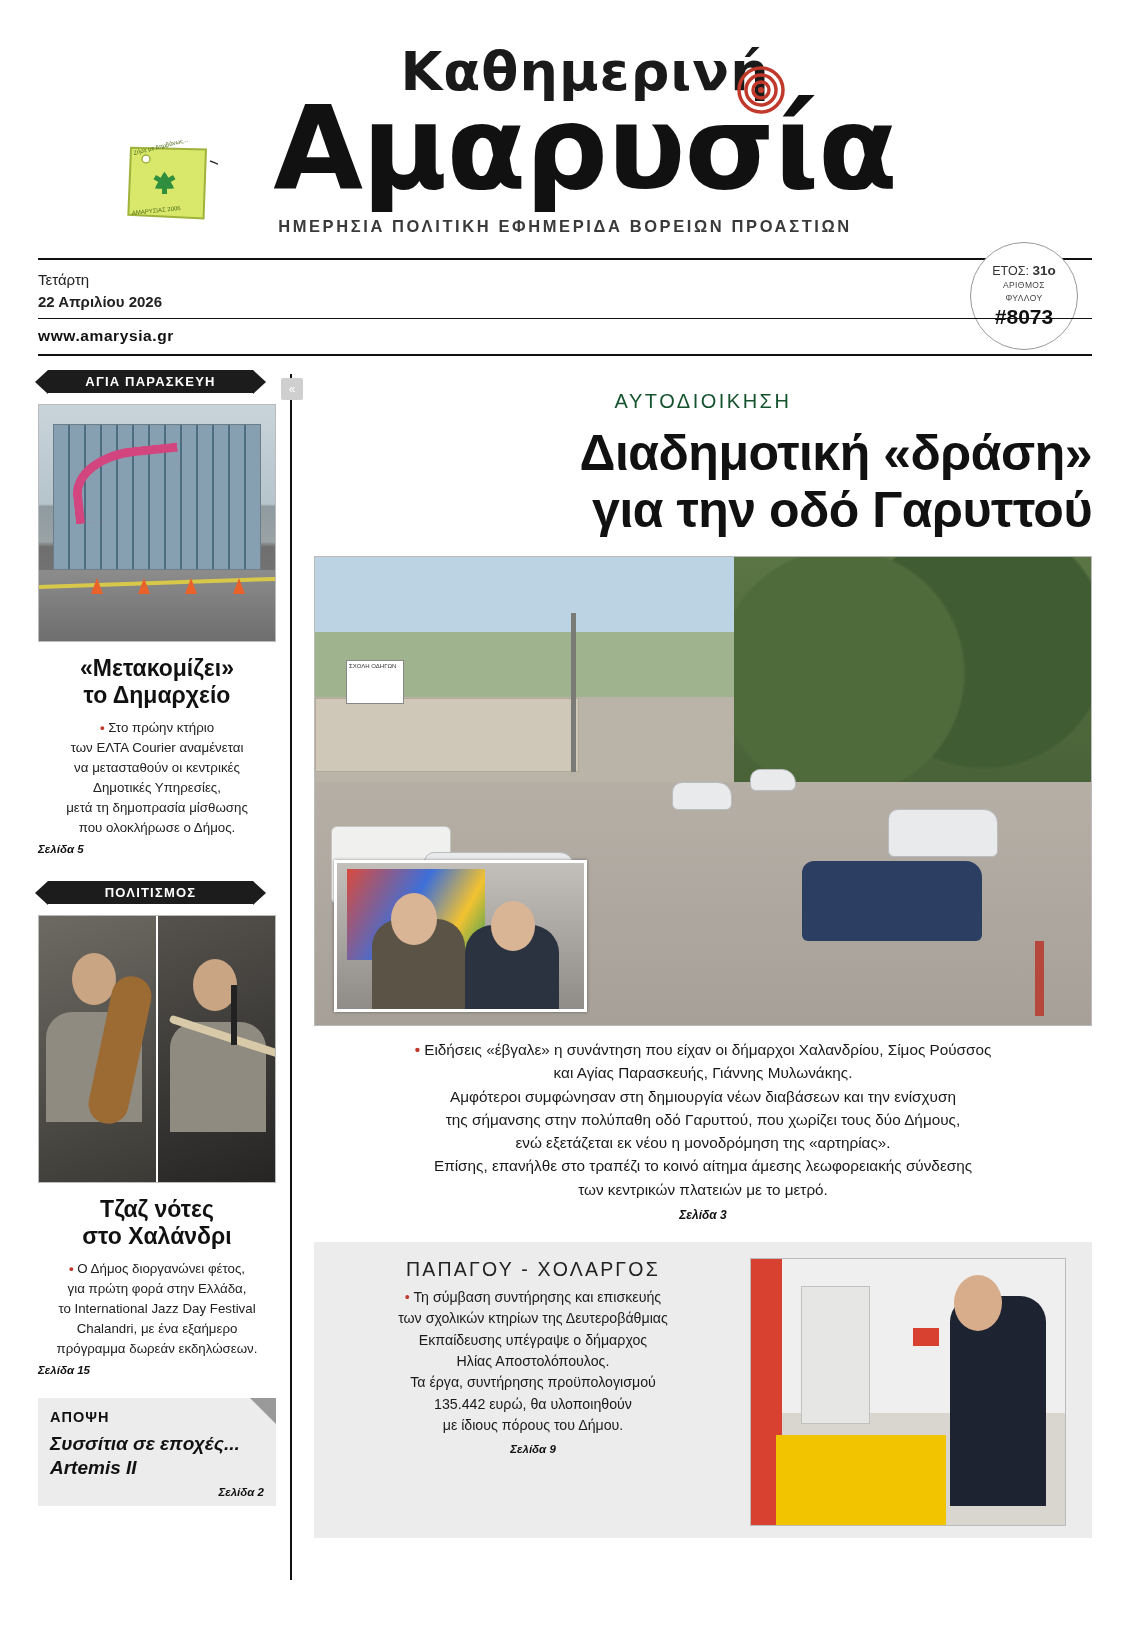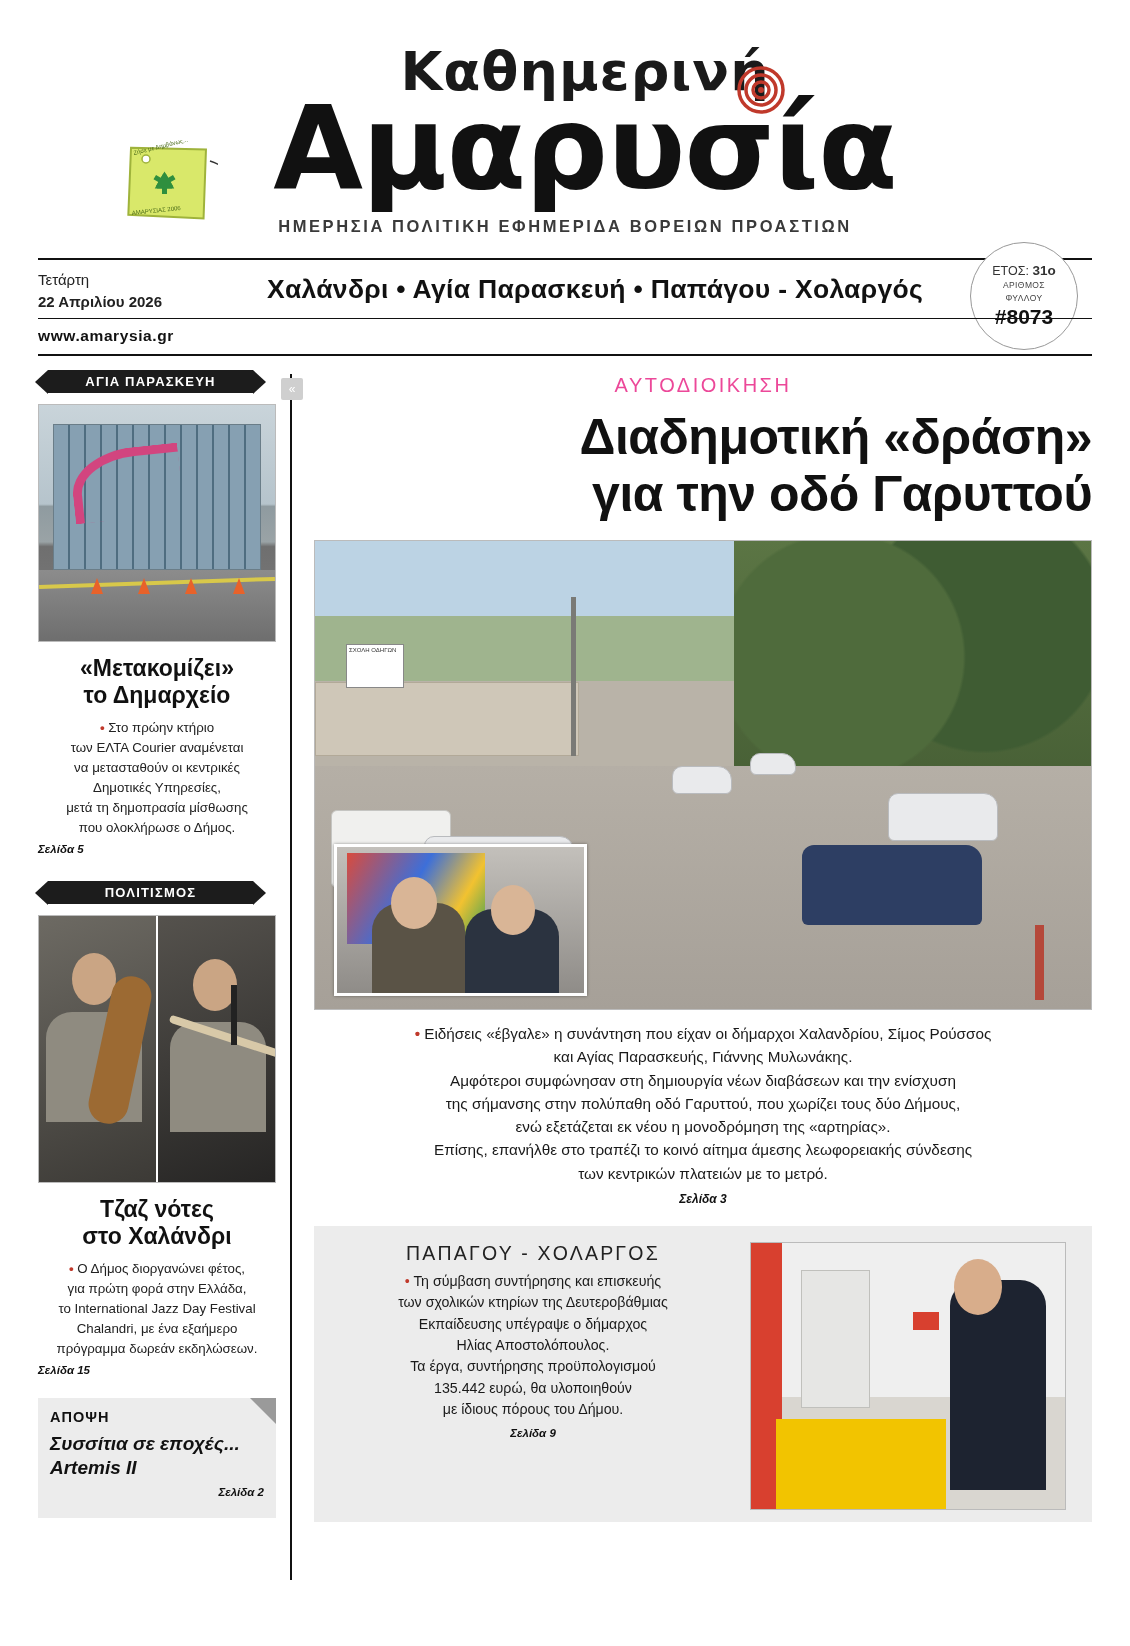--- a/index.html
+++ b/index.html
@@ -208,21 +208,21 @@
     font-style: italic;
     font-weight: bold;
     margin-top: 5px;
     color: #111;
   }
 
   
   .opinion {
     background: #ececec;
     margin-top: 22px;
-    padding: 11px 12px 20px 12px;
+    padding: 11px 12px 8px 12px;
     position: relative;
   }
   .opinion:after{
     content:"";
     position:absolute;
     right:0; top:0;
     border-top: 26px solid #9a9a9a;
     border-left: 26px solid transparent;
   }
   .opinion .op-label {
@@ -239,22 +239,22 @@
     line-height: 1.25;
     color: #111;
   }
   .opinion .page-ref { text-align: right; margin-top: 6px; }
 
   
   .kicker {
     text-align: center;
     font-size: 20px;
     letter-spacing: 2.5px;
-    color: #ec4899;
-    margin: 4px 0 12px 0;
+    color: #14532d;
+    margin: 20px 0 12px 0;
   }
   .headline {
     text-align: right;
     font-size: 50px;
     font-weight: bold;
     line-height: 1.13;
     color: #111;
     margin-bottom: 18px;
     letter-spacing: -0.5px;
   }
@@ -425,21 +425,20 @@
   <div class="kathimerini">Καθημερινή</div>
   <div class="amarysia">Αμαρυσία</div>
   <div class="subtitle">ΗΜΕΡΗΣΙΑ ΠΟΛΙΤΙΚΗ ΕΦΗΜΕΡΙΔΑ ΒΟΡΕΙΩΝ ΠΡΟΑΣΤΙΩΝ</div>
 </div>
 
 <div class="info-bar">
   <div class="date-block">
     <div class="d1">Τετάρτη</div>
     <div class="d2">22 Απριλίου 2026</div>
   </div>
-  <div class="cities">Χαλάνδρι • Αγία Παρασκευή • Παπάγου - Χολαργός</div>
   <div class="issue-circle">
     <div class="etos">
       <span>ΕΤΟΣ:</span>
       <b>31ο</b>
     </div>
     <div class="ar">ΑΡΙΘΜΟΣ</div>
     <div class="ar">ΦΥΛΛΟΥ</div>
     <div class="num">#8073</div>
   </div>
 </div>

